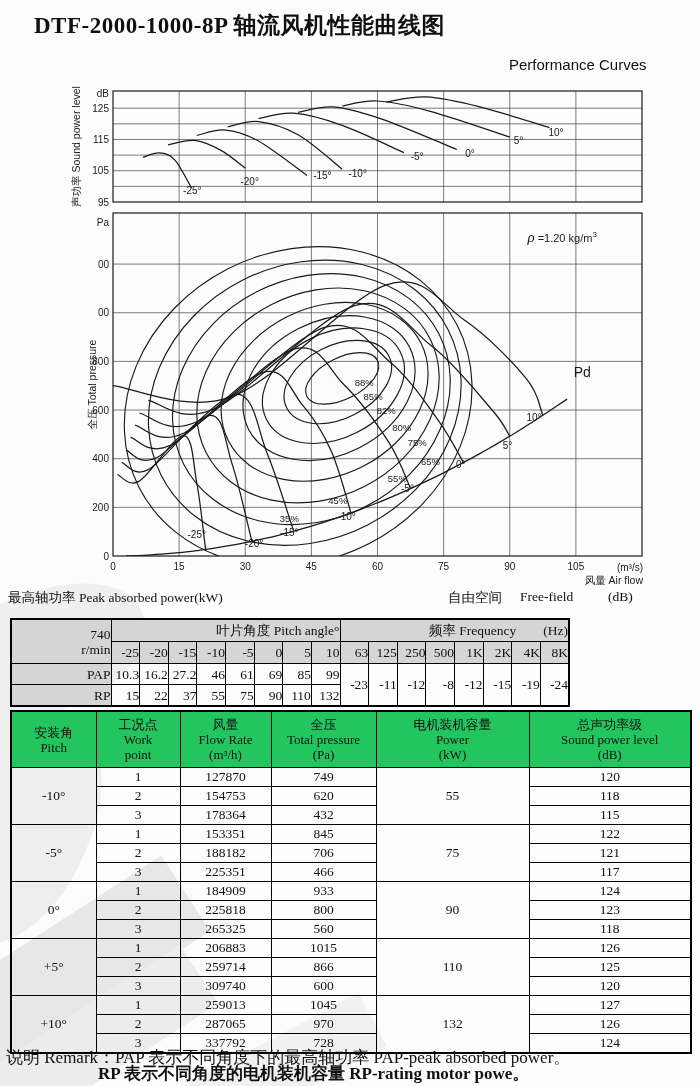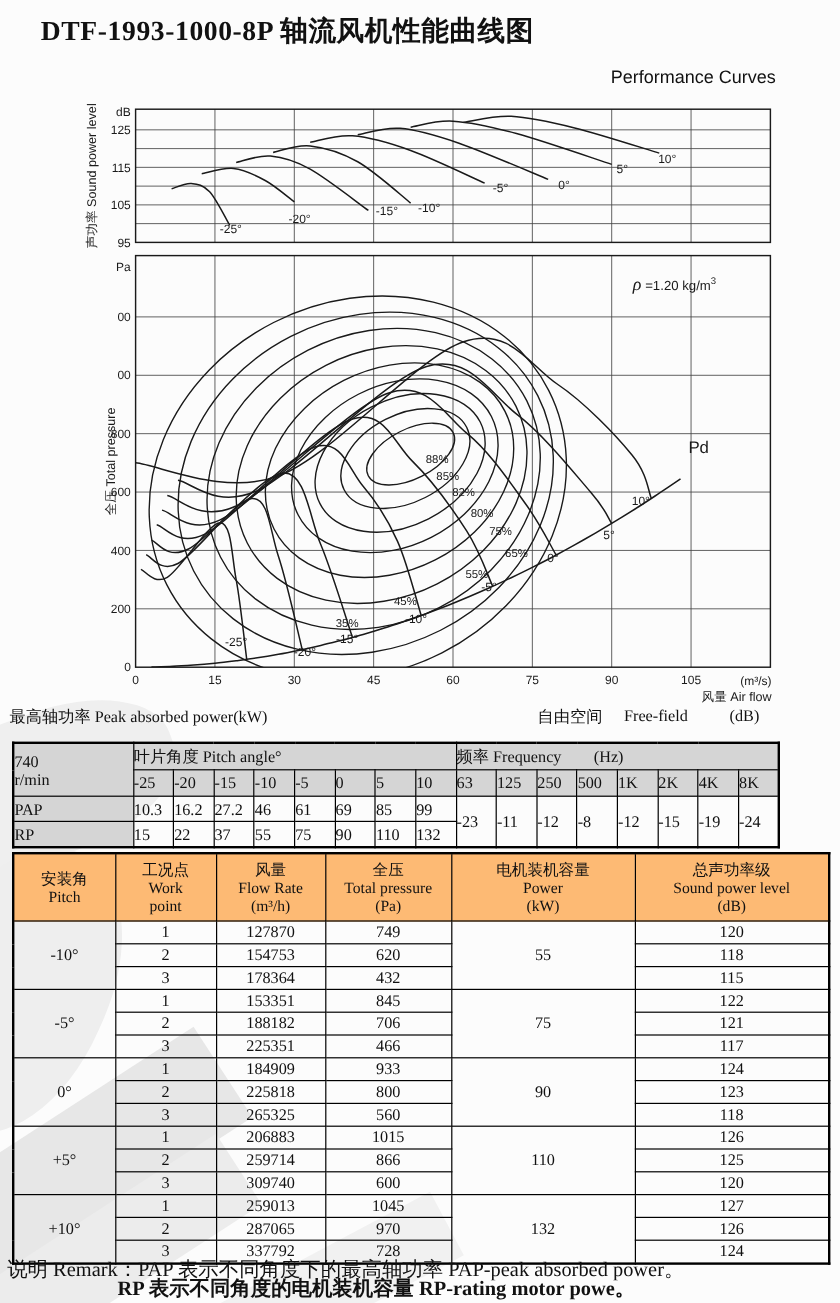--- a/index.html
+++ b/index.html
@@ -9,43 +9,43 @@
   .page-title{position:absolute;left:34px;top:10px;margin:0;font-size:23px;font-weight:700;letter-spacing:.5px;}
   .subtitle{position:absolute;left:477px;top:56px;font-size:15px;
             font-family:"Liberation Sans","DejaVu Sans",sans-serif;margin-left:32px;}
   svg.chart{position:absolute;left:0;top:0;}
   svg.chart text{font-family:"Liberation Sans","DejaVu Sans",sans-serif;fill:#1a1a1a;}
   .captions{position:absolute;left:0;top:589px;width:700px;height:20px;font-size:13.5px;}
   .captions span{position:absolute;white-space:nowrap;}
   .cap-left{left:8px;}
   .cap-r1{left:432px;margin-left:16px;} .cap-r2{left:520px;} .cap-r3{left:608px;}
   table{border-collapse:collapse;table-layout:fixed;background:transparent;}
-  table.t1{position:absolute;left:10px;top:618px;width:640px;border:2px solid #000;
-           font-size:13.5px;text-align:left;}
+  table.t1{position:absolute;left:10px;top:618px;width:560px;border:2px solid #000;
+           font-size:13.5px;text-align:right;}
   .t1 td{border:1px solid #000;padding:0;height:20px;line-height:15px;}
   .t1 tr.hrow td{height:21px;}
   .hdr{background:#d5d5d5;}
   table.t2{position:absolute;left:10px;top:710px;width:680px;border:2px solid #000;
            font-size:13.5px;text-align:center;}
   .t2 th,.t2 td{border:1px solid #000;padding:0;font-weight:400;}
-  .t2 thead th{background:#fdba74;height:55px;font-size:13px;line-height:15px;}
+  .t2 thead th{background:#22c55e;height:55px;font-size:13px;line-height:15px;}
   .t2 tbody td{height:18px;}
   .remark{position:absolute;left:6px;top:1050px;font-size:17px;line-height:16px;white-space:nowrap;}
   .remark .l2{padding-left:92px;font-weight:bold;}
 </style>
 </head>
 <body>
 
 <div class="wm" style="left:-80px;top:595px;width:230px;height:120px;background:#efefef;border-radius:45%;transform:rotate(-20deg);"></div>
 <div class="wm" style="left:-60px;top:700px;width:150px;height:250px;background:#eeeeee;border-radius:48%;transform:rotate(24deg);"></div>
 <div class="wm" style="left:-90px;top:930px;width:300px;height:90px;background:#e7e7e7;transform:rotate(-33deg);"></div>
 <div class="wm" style="left:-40px;top:1010px;width:260px;height:70px;background:#ececec;transform:rotate(-33deg);"></div>
 <div class="wm" style="left:90px;top:1060px;width:300px;height:60px;background:#f1f1f1;transform:rotate(-28deg);"></div>
 
-<h1 class="page-title">DTF-1993-1000-8P 轴流风机性能曲线图</h1>
+<h1 class="page-title">DTF-2000-1000-8P 轴流风机性能曲线图</h1>
 <div class="subtitle">Performance Curves</div>
 
 <svg class="chart" width="700" height="590" viewBox="0 0 700 590">
     <defs>
       <clipPath id="clip0">
         <rect x="113" y="91" width="529" height="111"></rect>
       </clipPath>
       <clipPath id="clip1">
         <rect x="113" y="213" width="529" height="343"></rect>
       </clipPath>

